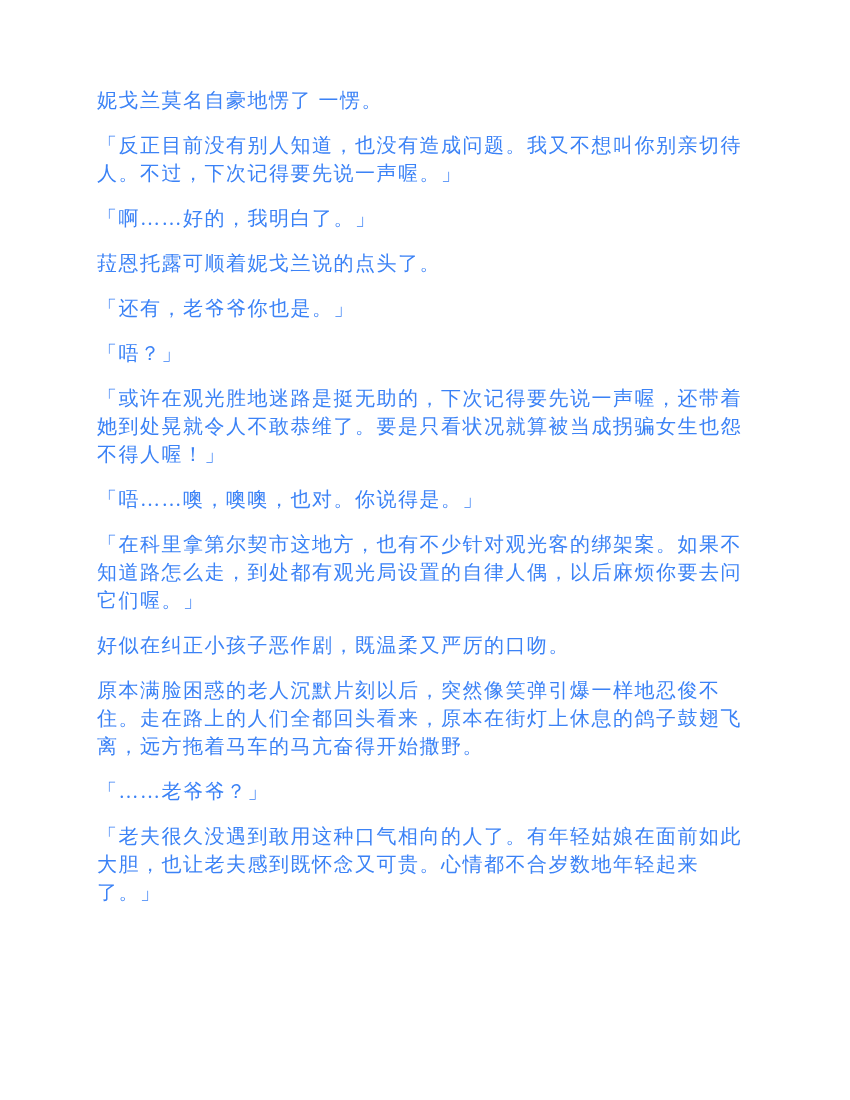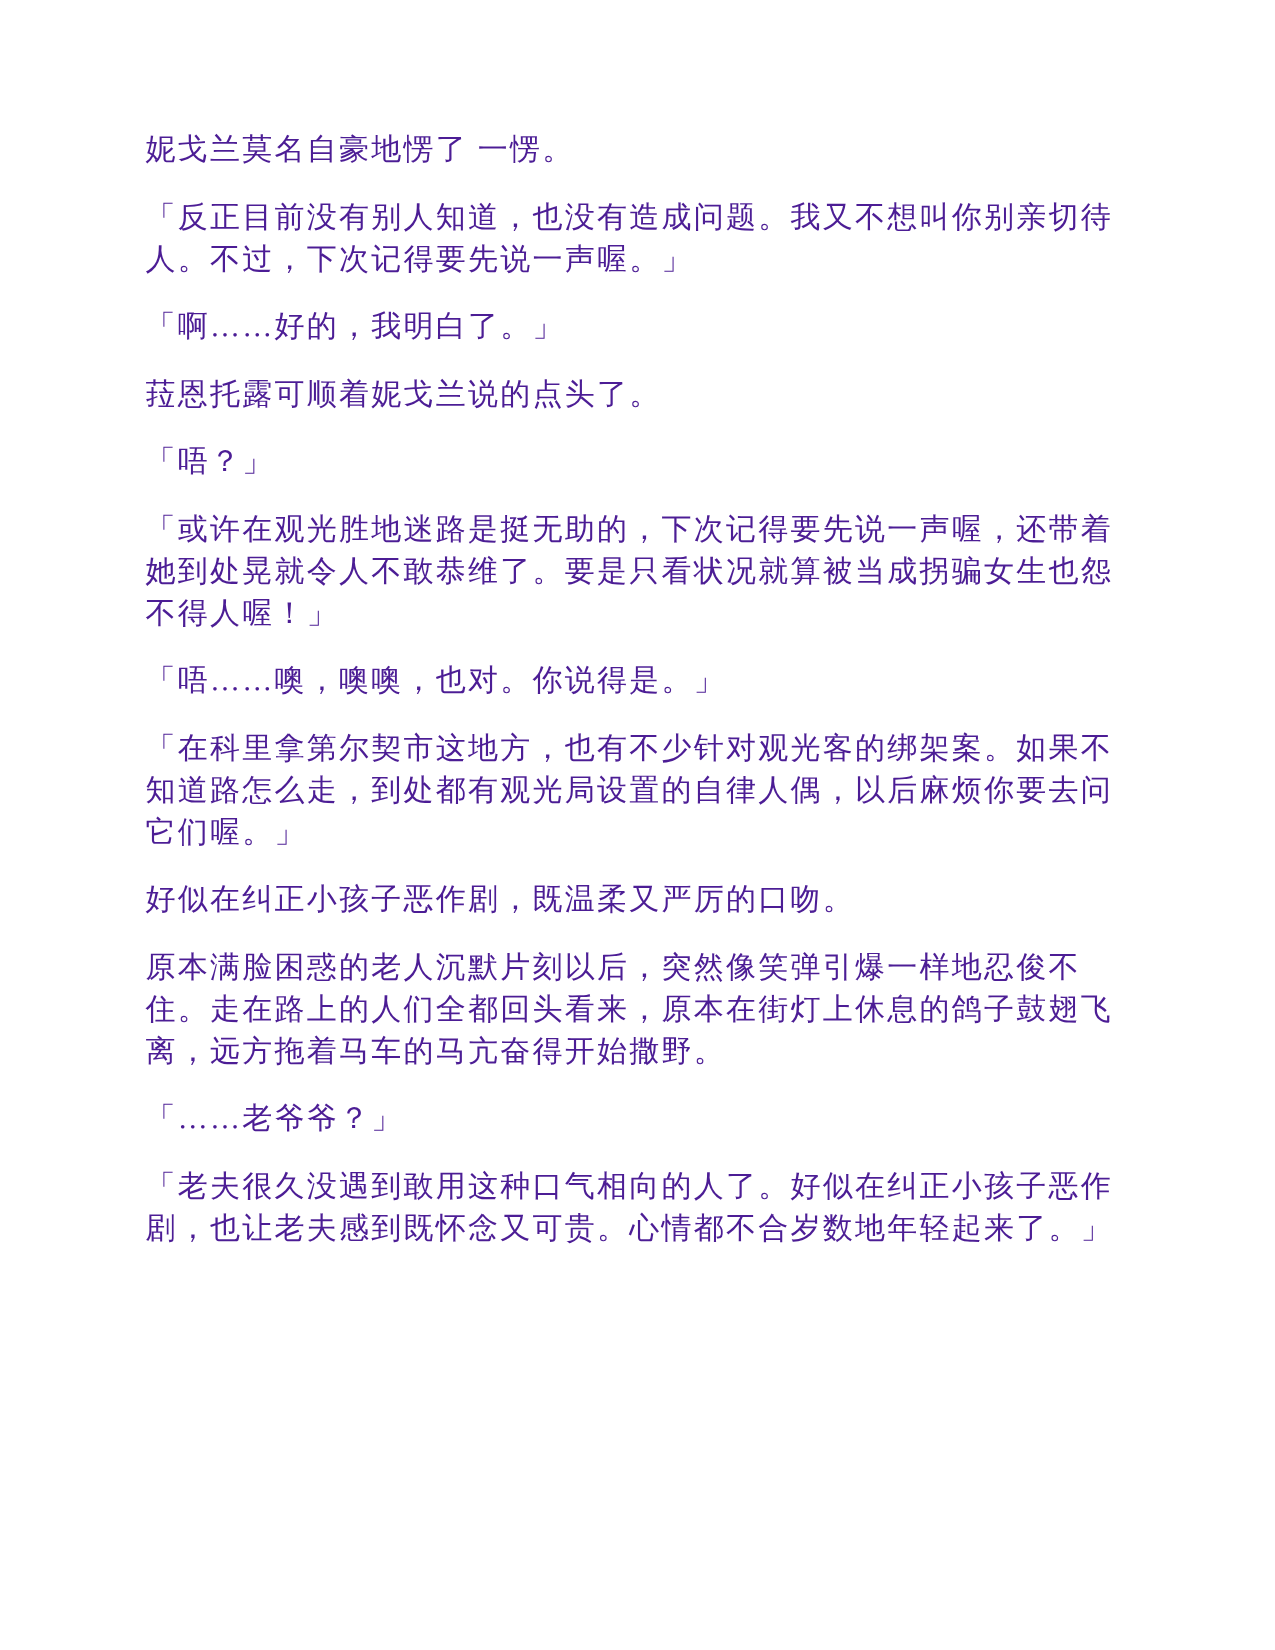--- a/index.html
+++ b/index.html
@@ -18,41 +18,42 @@
     }
     .text-block {
       position: absolute;
       left: 97px;
       top: 86px;
       width: 662px;
       font-family: "Liberation Serif", "DejaVu Serif", serif;
       font-size: 20px;
       line-height: 28px;
       letter-spacing: 1.5px;
-      color: #4c1d95;
+      color: #3b82f6;
       text-align: left;
     }
     .text-block p {
       margin: 0 0 17px 0;
       padding: 0;
       word-break: break-all;
       overflow-wrap: anywhere;
     }
   </style>
 </head>
 <body>
 
 <div class="page">
   <div class="text-block">
     <p>妮戈兰莫名自豪地愣了 一愣。</p>
     <p>「反正目前没有别人知道，也没有造成问题。我又不想叫你别亲切待人。不过，下次记得要先说一声喔。」</p>
     <p>「啊……好的，我明白了。」</p>
     <p>菈恩托露可顺着妮戈兰说的点头了。</p>
+    <p>「还有，老爷爷你也是。」</p>
     <p>「唔？」</p>
     <p>「或许在观光胜地迷路是挺无助的，下次记得要先说一声喔，还带着她到处晃就令人不敢恭维了。要是只看状况就算被当成拐骗女生也怨不得人喔！」</p>
     <p>「唔……噢，噢噢，也对。你说得是。」</p>
     <p>「在科里拿第尔契市这地方，也有不少针对观光客的绑架案。如果不知道路怎么走，到处都有观光局设置的自律人偶，以后麻烦你要去问它们喔。」</p>
     <p>好似在纠正小孩子恶作剧，既温柔又严厉的口吻。</p>
     <p>原本满脸困惑的老人沉默片刻以后，突然像笑弹引爆一样地忍俊不住。走在路上的人们全都回头看来，原本在街灯上休息的鸽子鼓翅飞离，远方拖着马车的马亢奋得开始撒野。</p>
     <p>「……老爷爷？」</p>
-    <p>「老夫很久没遇到敢用这种口气相向的人了。好似在纠正小孩子恶作剧，也让老夫感到既怀念又可贵。心情都不合岁数地年轻起来了。」</p>
+    <p>「老夫很久没遇到敢用这种口气相向的人了。有年轻姑娘在面前如此大胆，也让老夫感到既怀念又可贵。心情都不合岁数地年轻起来了。」</p>
   </div>
 </div>
 
 </body></html>

